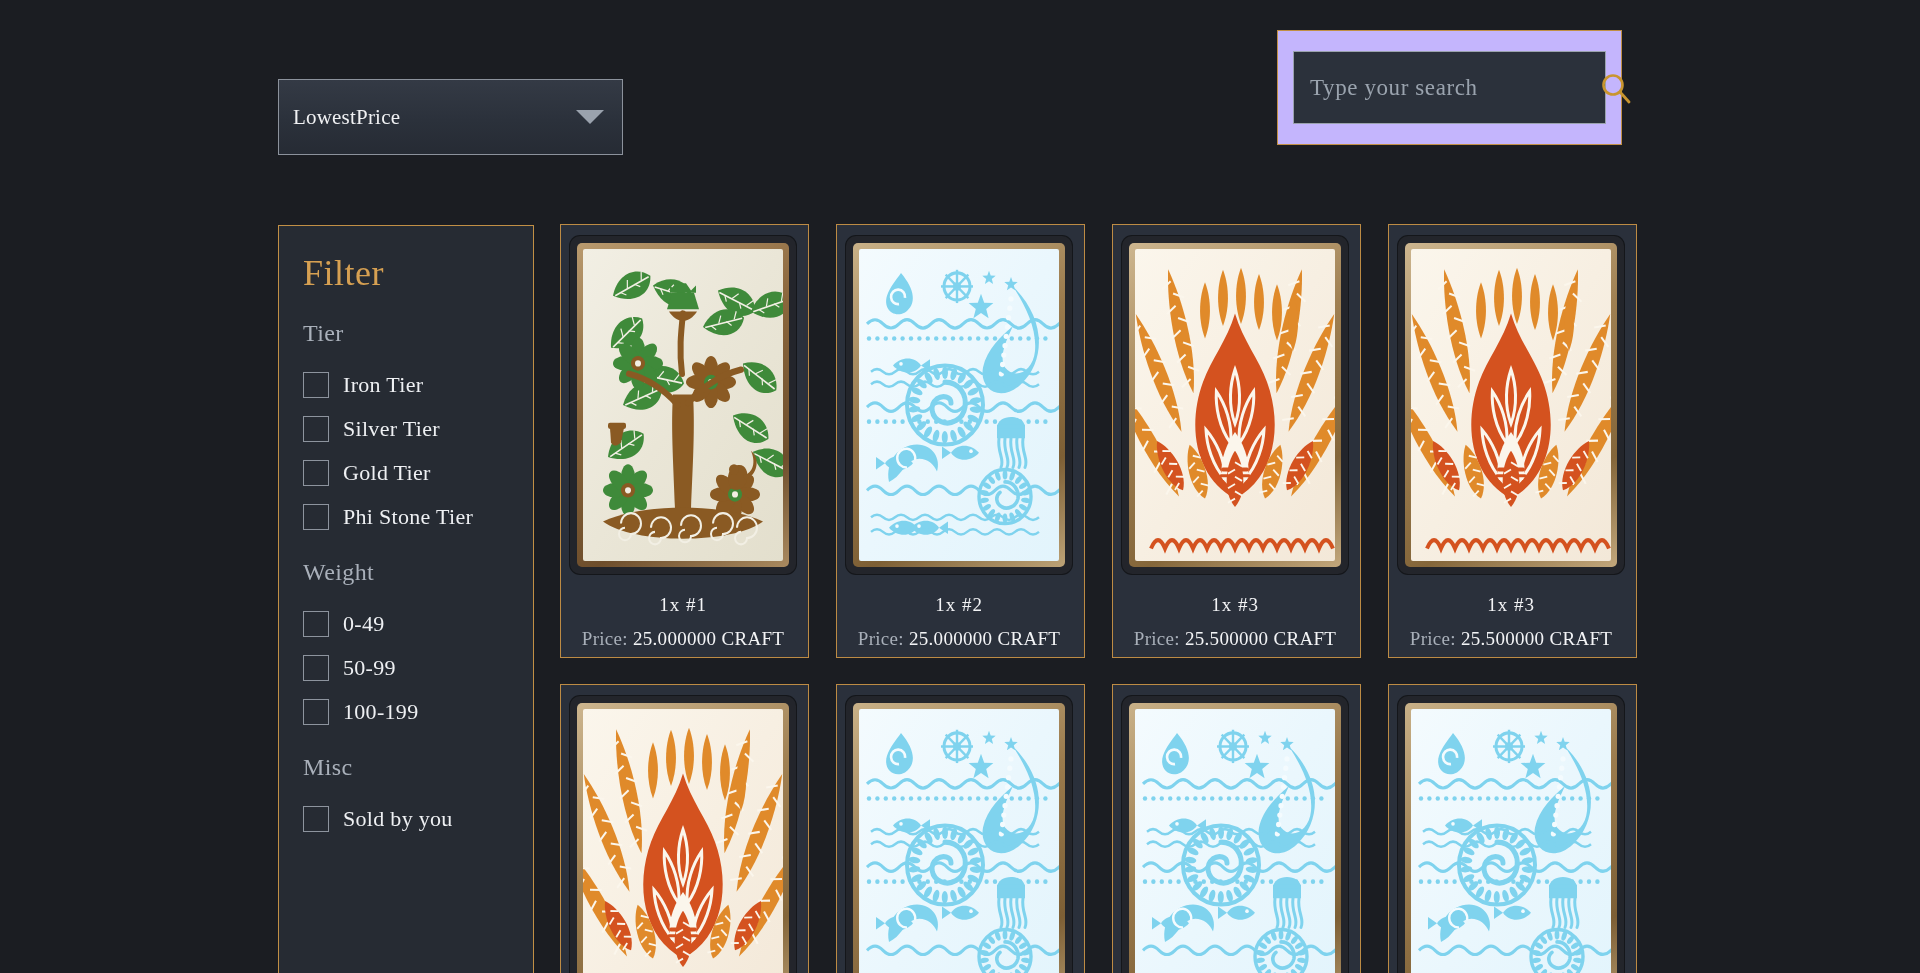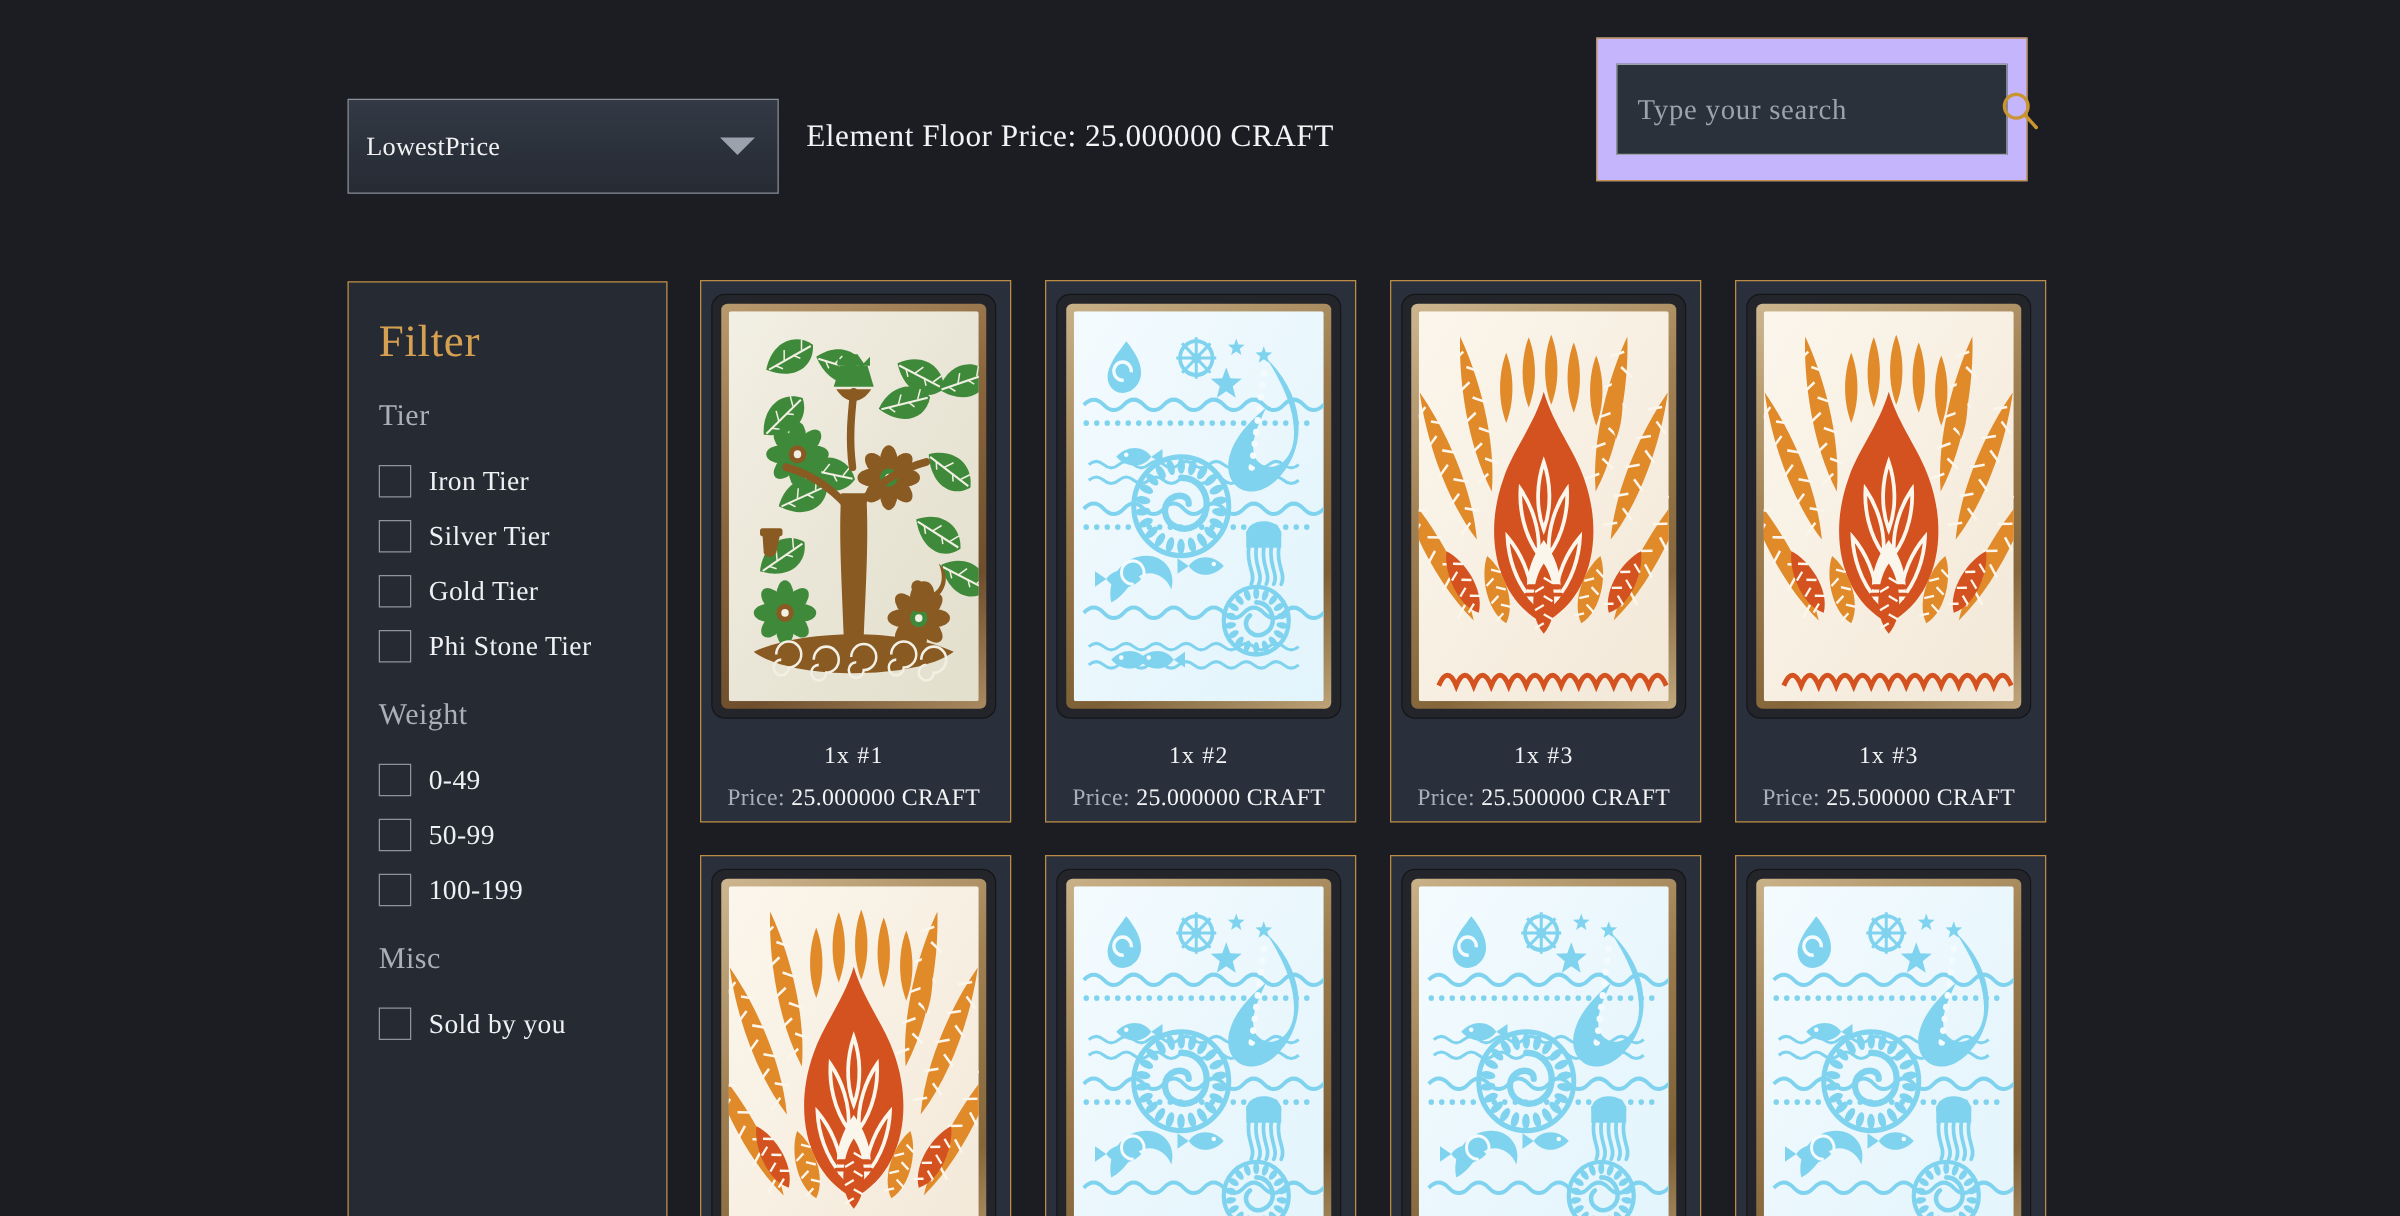--- a/index.html
+++ b/index.html
@@ -226,21 +226,20 @@
 
 <div class="page">
 
   <div class="topbar">
 
     <div class="sort-select">
       <span class="sort-label">LowestPrice</span>
       <span class="caret"></span>
     </div>
 
-    <div class="floor-price">Element Floor Price: 25.000000 CRAFT</div>
 
     <div class="search-outer">
       <div class="search-inner">
         <input class="search-input" type="text" placeholder="Type your search" style="">
         <span class="search-icon">
           <svg viewBox="0 0 34 34" width="34" height="34">
             <circle cx="14" cy="14" r="9.5" fill="none" stroke="#c9952f" stroke-width="2.6"></circle>
             <line x1="21" y1="21" x2="30" y2="31" stroke="#c9952f" stroke-width="2.8" stroke-linecap="round"></line>
           </svg>
         </span>

